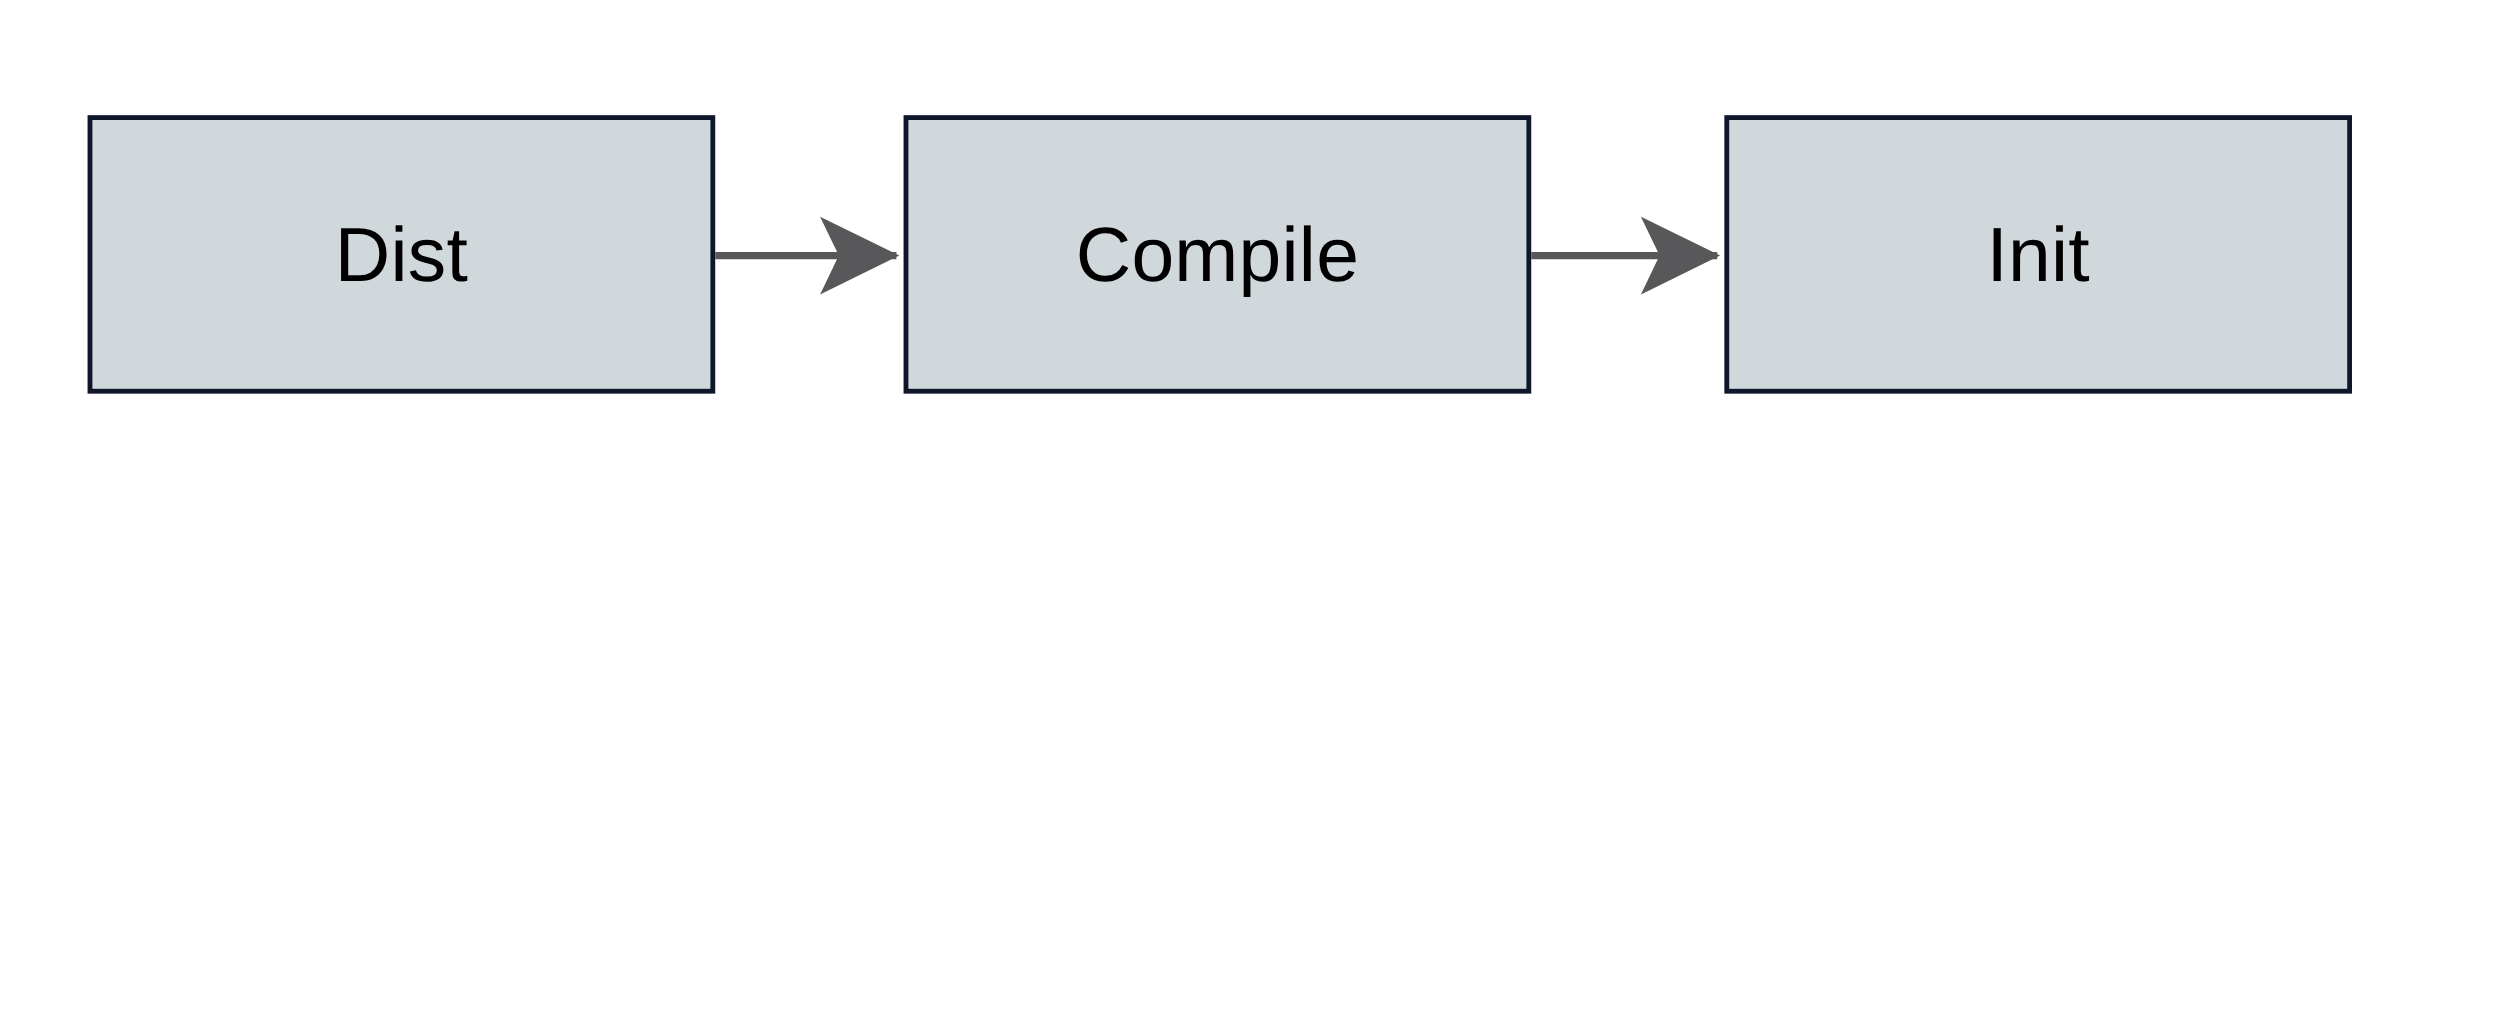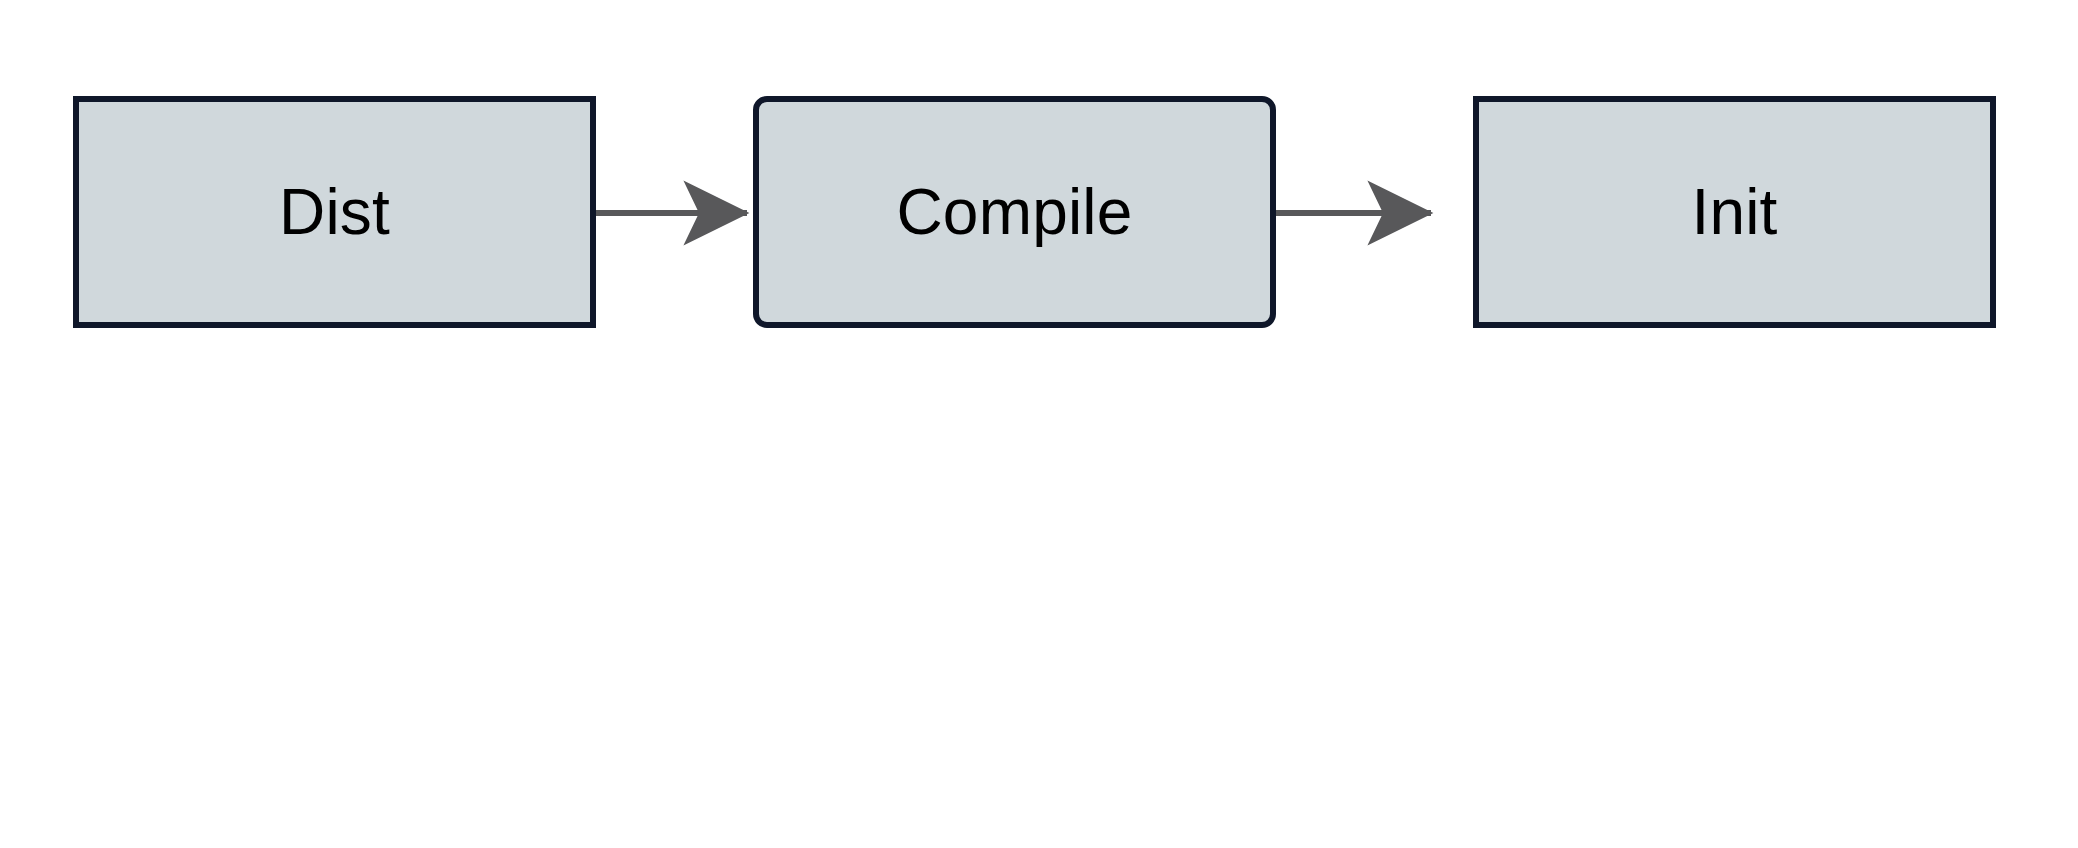--- a/index.html
+++ b/index.html
@@ -18,21 +18,21 @@
     background: #ffffff;
     overflow: hidden;
   }
   .node {
     position: absolute;
     box-sizing: border-box;
     display: flex;
     align-items: center;
     justify-content: center;
     background: #d0d8dc;
-    border: 6px solid #0f172a;
+    border: 4px solid #0f172a;
     border-radius: 0;
   }
   .node-label {
     font-family: "Liberation Sans", sans-serif;
     font-size: 64px;
     line-height: 1;
     font-weight: 400;
     color: #000000;
     letter-spacing: 0.2px;
     white-space: nowrap;
@@ -47,22 +47,22 @@
     pointer-events: none;
   }
   .edge-hit {
     position: absolute;
     height: 40px;
     background: transparent;
     pointer-events: auto;
   }
   
   #node-dist    { left: 73px;   top: 96px;  width: 523px; height: 232px; }
-  #node-compile { left: 753px;  top: 96px;  width: 523px; height: 232px; border-radius: 14px; }
-  #node-init    { left: 1437px; top: 96px;  width: 523px; height: 232px; margin-left: 36px; }
+  #node-compile { left: 753px;  top: 96px;  width: 523px; height: 232px; }
+  #node-init    { left: 1437px; top: 96px;  width: 523px; height: 232px; }
   #node-clean   { left: 753px;  top: 512px; width: 523px; height: 232px; }
   #edge-hit-1 { left: 596px;  top: 193px; width: 157px; }
   #edge-hit-2 { left: 1276px; top: 193px; width: 161px; }
 </style>
 </head>
 <body>
 
 <div id="canvas">
 
   <svg class="edge-layer" viewBox="0 0 2078 848" width="2078" height="848" xmlns="http://www.w3.org/2000/svg">

